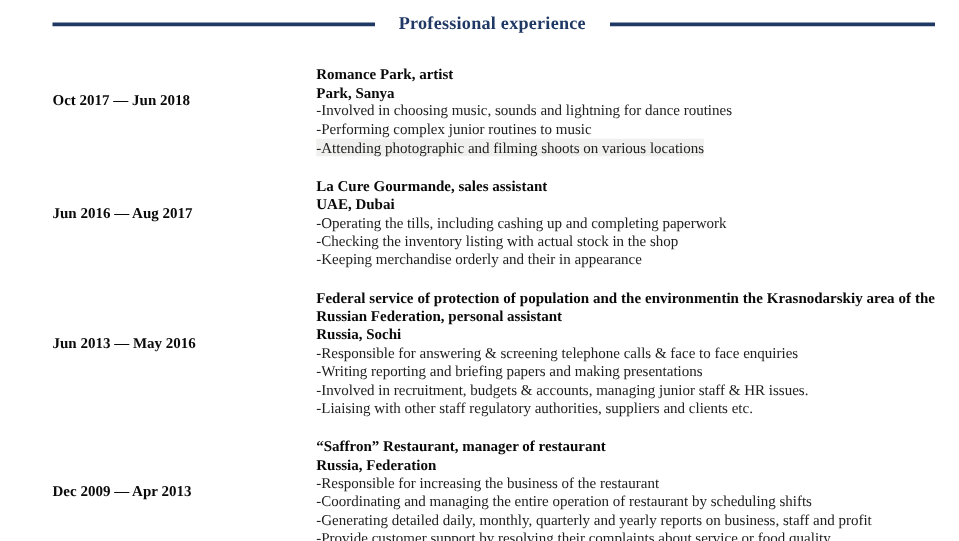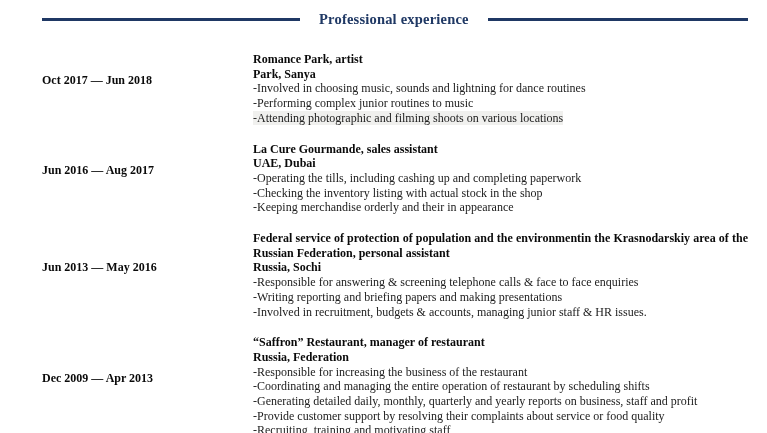--- a/index.html
+++ b/index.html
@@ -109,20 +109,21 @@
     </section>
 
     <section class="entry">
       <div class="dates">Jun 2013 — May 2016</div>
       <div class="desc">
         <p class="job-title">Federal service of protection of population and the environmentin the Krasnodarskiy area of the Russian Federation, personal assistant</p>
         <p class="job-location">Russia, Sochi</p>
         <p class="bullet"><span>-Responsible for answering &amp; screening telephone calls &amp; face to face enquiries</span></p>
         <p class="bullet"><span>-Writing reporting and briefing papers and making presentations</span></p>
         <p class="bullet"><span>-Involved in recruitment, budgets &amp; accounts, managing junior staff &amp; HR issues.</span></p>
+        <p class="bullet"><span>-Liaising with other staff regulatory authorities, suppliers and clients etc.</span></p>
       </div>
     </section>
 
     <section class="entry">
       <div class="dates">Dec 2009 — Apr 2013</div>
       <div class="desc">
         <p class="job-title">“Saffron” Restaurant, manager of restaurant</p>
         <p class="job-location">Russia, Federation</p>
         <p class="bullet"><span>-Responsible for increasing the business of the restaurant</span></p>
         <p class="bullet"><span>-Coordinating and managing the entire operation of restaurant by scheduling shifts</span></p>

